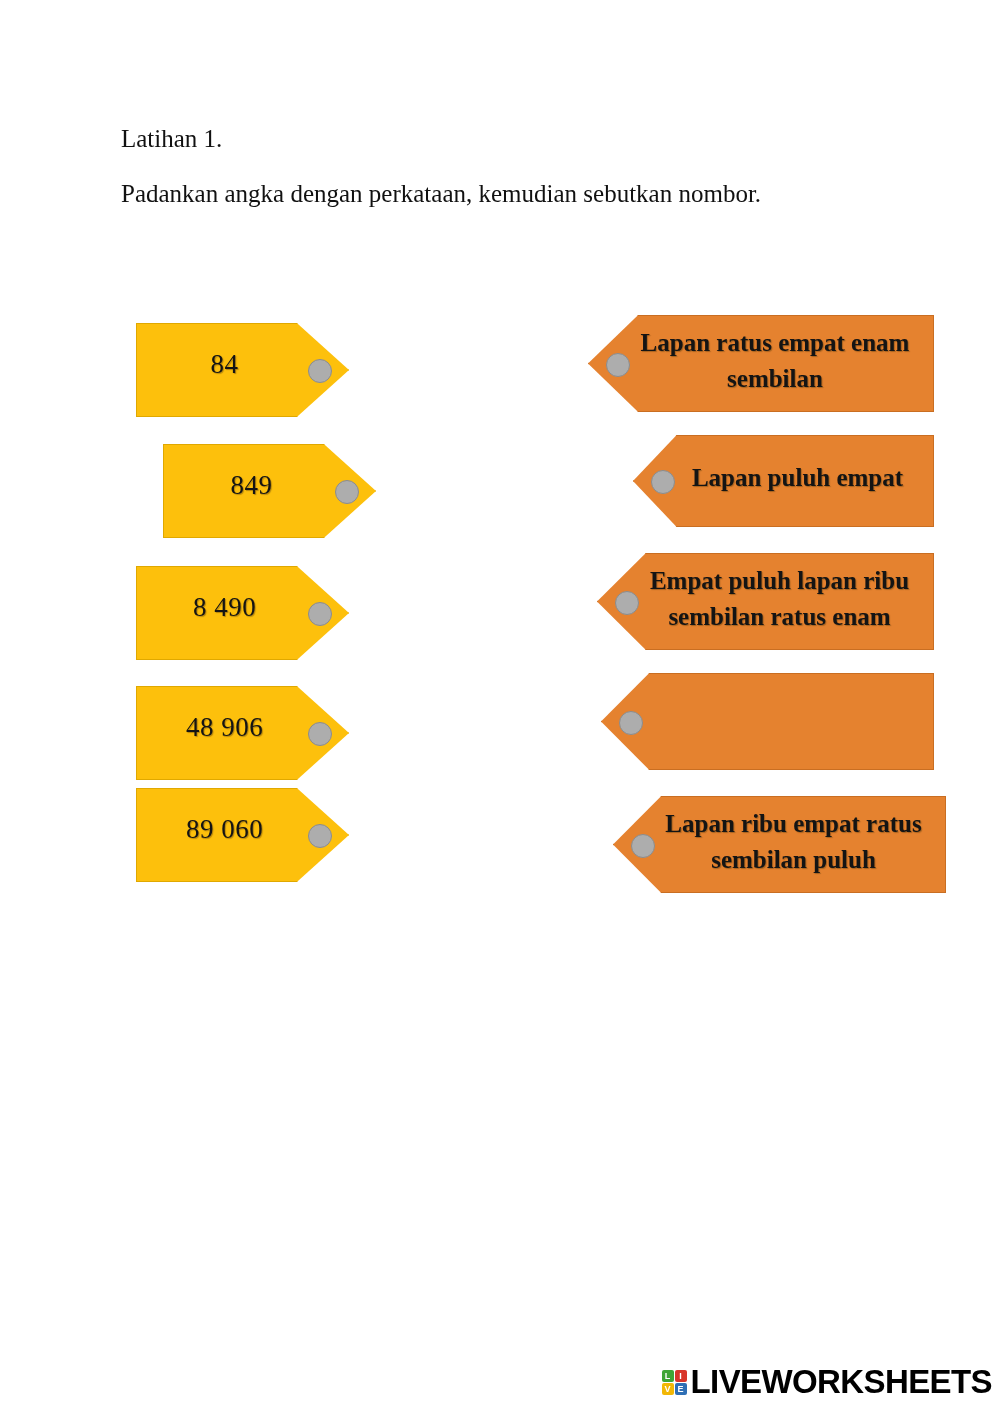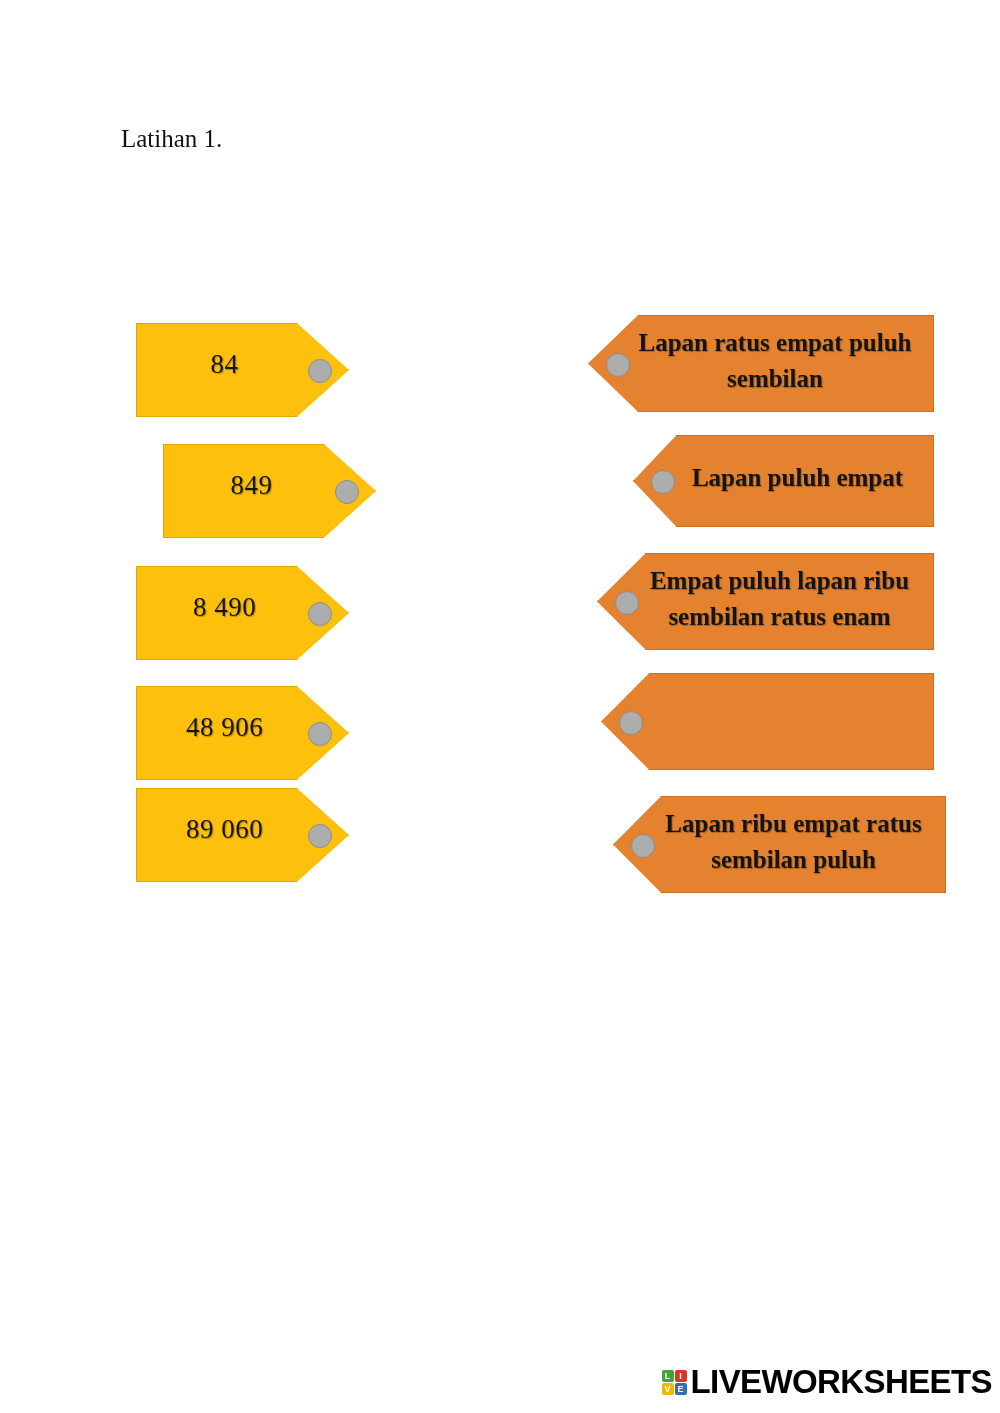--- a/index.html
+++ b/index.html
@@ -149,20 +149,21 @@
     font-weight: 700;
     letter-spacing: -0.6px;
     color: #18457F;
   }
 </style>
 </head>
 <body style="background: rgb(255, 255, 255);">
 
 <div id="header">
   <div class="hdr-line" id="exercise-title">Latihan 1.</div>
+  <div class="hdr-line">Padankan angka dengan perkataan, kemudian sebutkan nombor.</div>
 </div>
 
 <div id="match-area">
 
   <div class="tag tag-left" style="left:136px; top:323px; width:213px; height:94px;">
     <div class="tag-shape" style="background: rgb(253, 192, 12); border-color: rgb(224, 168, 0);"></div>
     <span class="tag-label">84</span>
     <span class="dot" style="background: rgb(173, 173, 173); border-color: rgb(140, 140, 140);"></span>
   </div>
 
@@ -185,21 +186,21 @@
   </div>
 
   <div class="tag tag-left" style="left:136px; top:788px; width:213px; height:94px;">
     <div class="tag-shape" style="background: rgb(253, 192, 12); border-color: rgb(224, 168, 0);"></div>
     <span class="tag-label">89 060</span>
     <span class="dot" style="background: rgb(173, 173, 173); border-color: rgb(140, 140, 140);"></span>
   </div>
 
   <div class="tag tag-right" style="left:588px; top:315px; width:346px; height:97px;">
     <div class="tag-shape" style="background: rgb(229, 130, 47); border-color: rgb(201, 110, 34);"></div>
-    <span class="tag-label">Lapan ratus empat puluh sembilan</span>
+    <span class="tag-label">Lapan ratus empat enam sembilan</span>
     <span class="dot" style="background: rgb(173, 173, 173); border-color: rgb(140, 140, 140);"></span>
   </div>
 
   <div class="tag tag-right" style="left:633px; top:435px; width:301px; height:92px;">
     <div class="tag-shape" style="background: rgb(229, 130, 47); border-color: rgb(201, 110, 34);"></div>
     <span class="tag-label">Lapan puluh empat</span>
     <span class="dot" style="background: rgb(173, 173, 173); border-color: rgb(140, 140, 140);"></span>
   </div>
 
   <div class="tag tag-right" style="left:597px; top:553px; width:337px; height:97px;">

